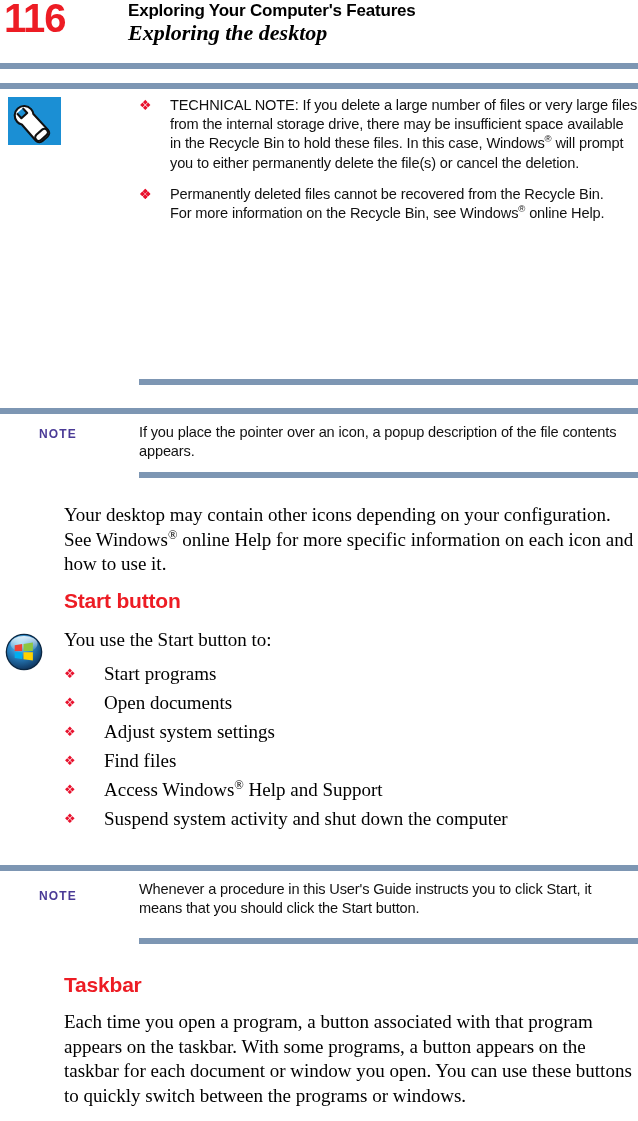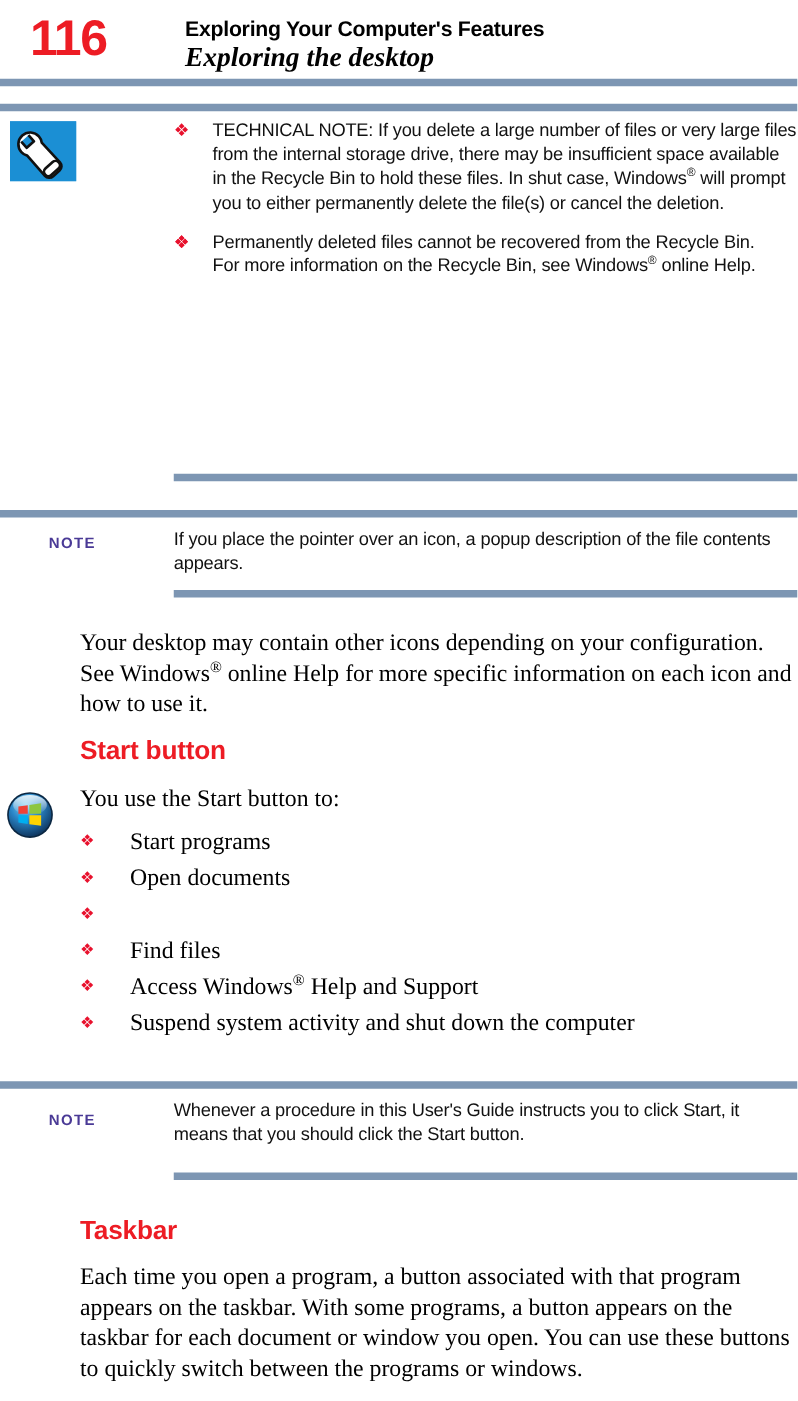--- a/index.html
+++ b/index.html
@@ -17,21 +17,21 @@
   }
   .rule {
     position: absolute;
     background: #7d96b3;
     height: 6px;
   }
   .rule-full { left: 0; width: 638px; }
   .rule-indent { left: 139px; width: 499px; }
 
   
-  #page-header { position: absolute; left: 0; top: 13px; width: 540px; height: 62px; margin-left: 20px; }
+  #page-header { position: absolute; left: 0; top: 0; width: 540px; height: 62px; }
   .page-number {
     position: absolute;
     left: 4px; top: -4px;
     font-family: "Liberation Sans Narrow", "Liberation Sans", sans-serif;
     font-size: 40px;
     font-weight: 700;
     color: #ed1c24;
     letter-spacing: -1px;
     line-height: 44px;
   }
@@ -180,21 +180,21 @@
       <path d="M22.5 3.5 c-5.2 0-9.4 4.2-9.4 9.4 0 1.9 0.6 3.7 1.6 5.2 l-0.3 21.5 c0 2.6 2.1 4.7 4.7 4.7 h6.8 c2.6 0 4.7-2.1 4.7-4.7 l-0.3-21.5 c1-1.5 1.6-3.3 1.6-5.2 0-5.2-4.2-9.4-9.4-9.4 z" fill="#ffffff" stroke="#111111" stroke-width="2.1" stroke-linejoin="round"></path>
       <path d="M18.6 6.6 v6.6 h7.8 v-6.6" fill="#1b8fd4" stroke="#111111" stroke-width="2.1" stroke-linejoin="round"></path>
       <path d="M18.6 35.5 c-1.9 0-3.4 1.6-3.4 3.5 0 1.9 1.5 3.5 3.4 3.5 h7.8 c1.9 0 3.4-1.6 3.4-3.5 0-1.9-1.5-3.5-3.4-3.5 z" fill="#ffffff" stroke="#111111" stroke-width="2.1" stroke-linejoin="round"></path>
     </g>
   </svg>
 </div>
 
 <div class="callout-list sans-note">
   <div class="callout-item">
     <span class="diamond">❖</span>
-    <span><span>TECHNICAL NOTE: If you delete a large number of files or very large files from the internal storage drive, there may be insufficient space available in the Recycle Bin to hold these files. In shut case, Windows</span><span class="sup">®</span><span> will prompt you to either permanently delete the file(s) or cancel the deletion.</span></span>
+    <span><span>TECHNICAL NOTE: If you delete a large number of files or very large files from the internal storage drive, there may be insufficient space available in the Recycle Bin to hold these files. In this case, Windows</span><span class="sup">®</span><span> will prompt you to either permanently delete the file(s) or cancel the deletion.</span></span>
   </div>
   <div class="callout-item">
     <span class="diamond">❖</span>
   </div>
   <div class="callout-item">
     <span class="diamond">❖</span>
     <span><span>Permanently deleted files cannot be recovered from the Recycle Bin.</span><br><span>For more information on the Recycle Bin, see Windows</span><span class="sup">®</span><span> online Help.</span></span>
   </div>
 </div>
 
@@ -240,20 +240,21 @@
   <div class="serif-item">
     <span class="diamond">❖</span>
     <span>Start programs</span>
   </div>
   <div class="serif-item">
     <span class="diamond">❖</span>
     <span>Open documents</span>
   </div>
   <div class="serif-item">
     <span class="diamond">❖</span>
+    <span>Adjust system settings</span>
   </div>
   <div class="serif-item">
     <span class="diamond">❖</span>
     <span>Find files</span>
   </div>
   <div class="serif-item">
     <span class="diamond">❖</span>
     <span><span>Access Windows</span><span class="sup">®</span><span> Help and Support</span></span>
   </div>
   <div class="serif-item">

